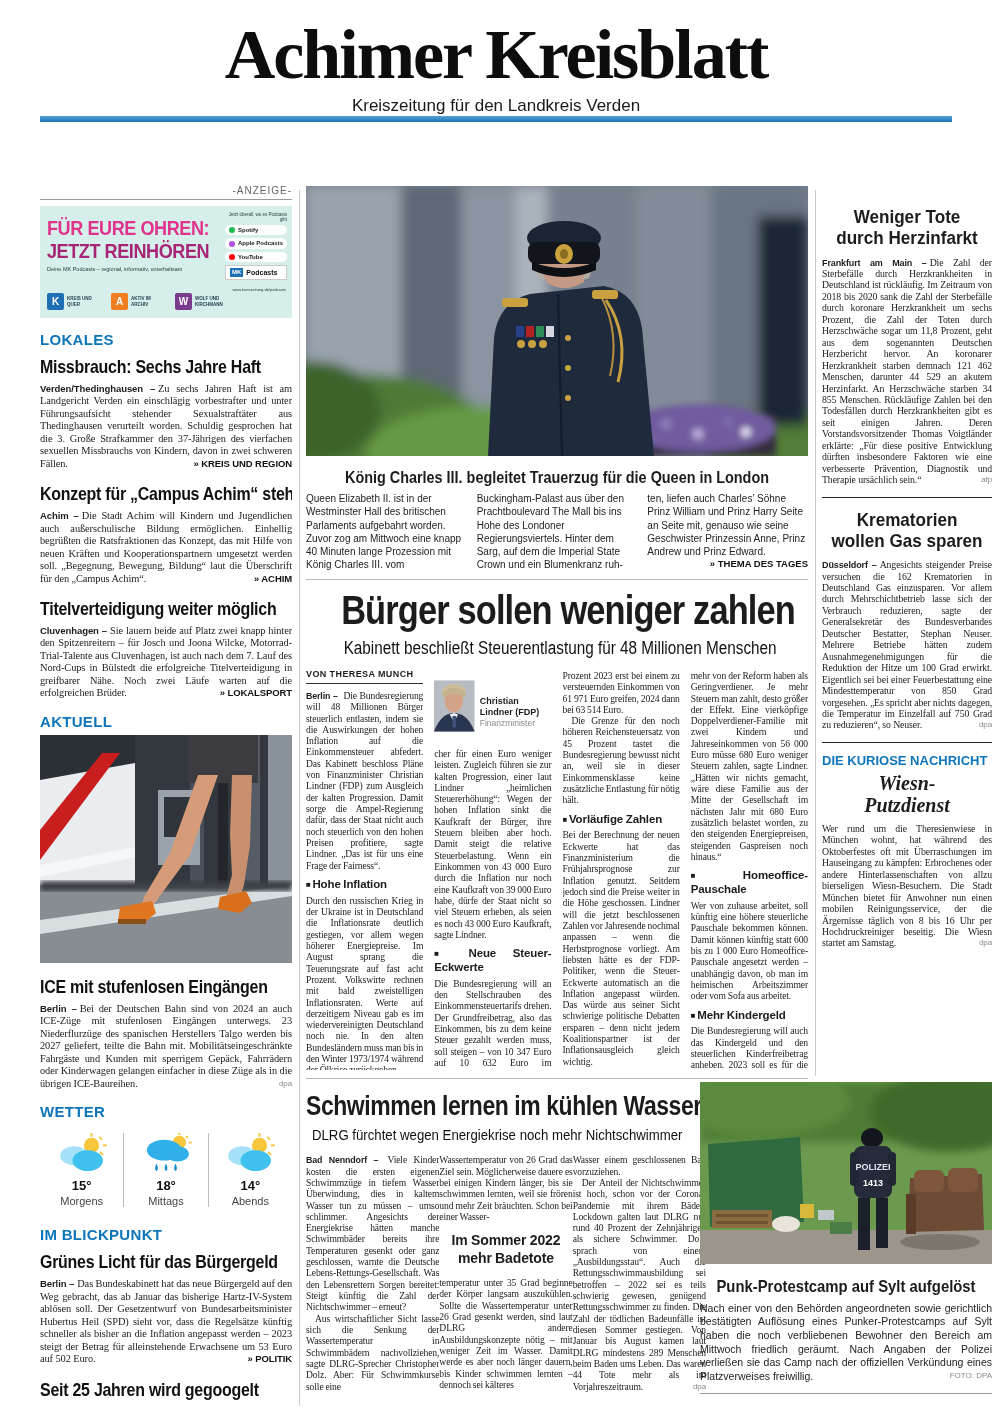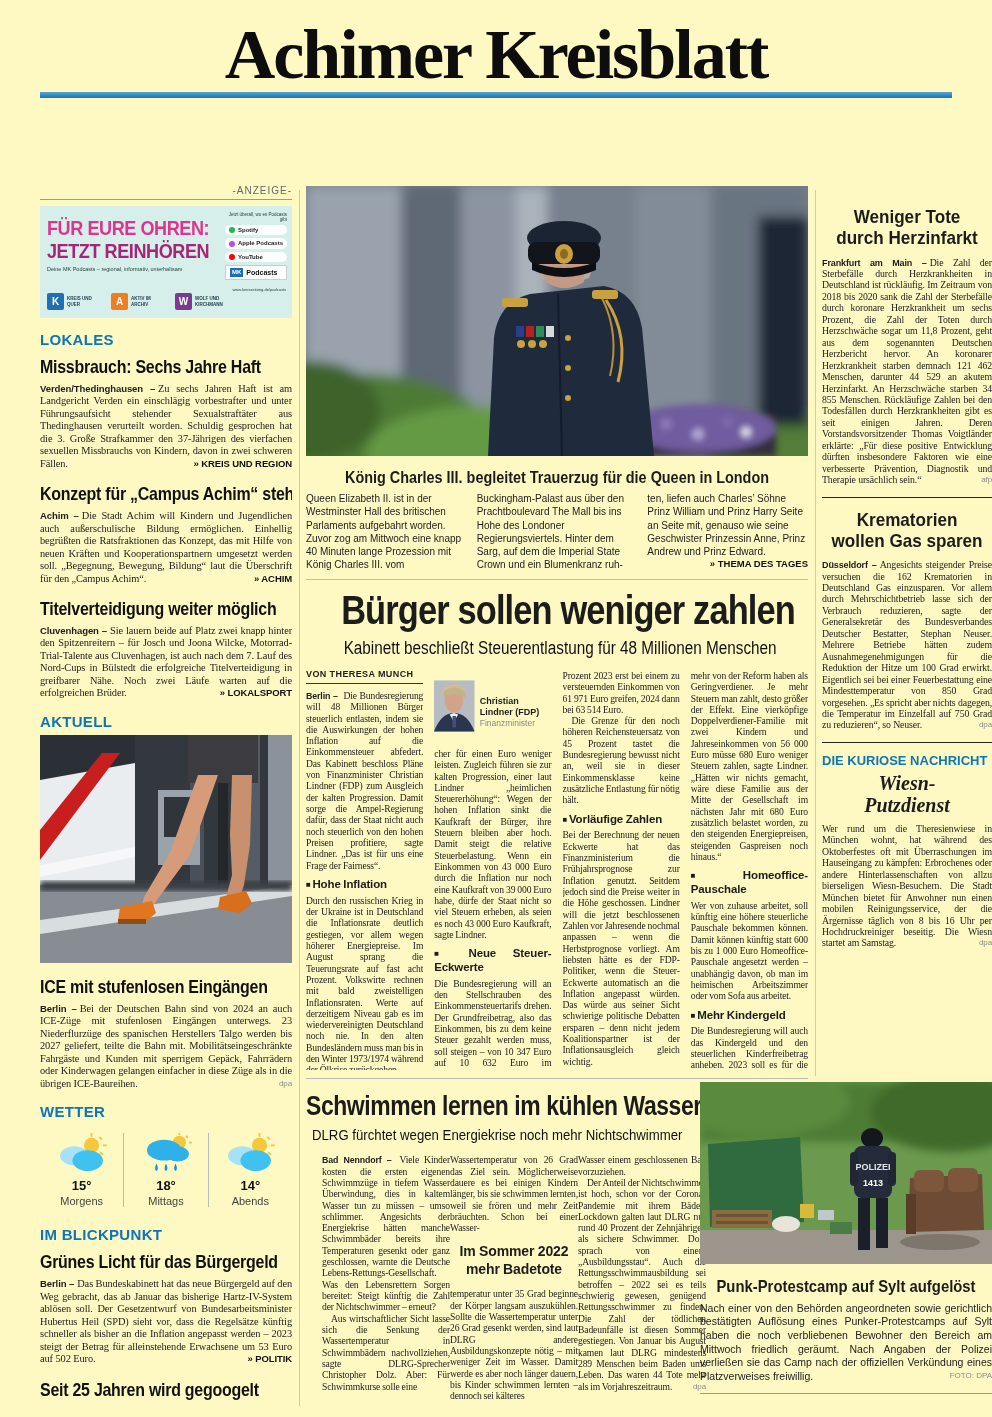--- a/index.html
+++ b/index.html
@@ -1,17 +1,17 @@
 <!DOCTYPE html>
 <html lang="de"><head>
 <meta charset="utf-8">
 <style>
   * { margin:0; padding:0; box-sizing:border-box; }
   html,body { background:#e8e8e8; }
-  .page { position:relative; width:992px; height:1417px; background:#fef9c3; margin:0 auto;
+  .page { position:relative; width:992px; height:1417px; background:#ffffff; margin:0 auto;
           font-family:"Liberation Serif", serif; color:#1c1c1c; overflow:hidden; }
   
   .masthead { position:absolute; left:40px; right:40px; top:18px; }
   .mast-title { text-align:center; font:700 70px/1.05 "Liberation Serif", serif; color:#0d0d0d; letter-spacing:-2px; }
   .mast-sub { text-align:center; font:400 17px/1.2 "Liberation Sans", sans-serif; color:#1a1a1a; margin-top:4px; }
   .infobar { margin-top:9px; border-top:1px solid #999; padding:4px 2px 5px;
              display:flex; justify-content:space-between; align-items:center;
              font:700 12px/1 "Liberation Sans", sans-serif; color:#222; }
   .infobar .mid { color:#0d76ba; }
   .bluebar { height:6px; background:linear-gradient(#55a3d6,#1b72ae); }
@@ -84,41 +84,42 @@
             padding-bottom:4px; margin-bottom:6px; }
   .lindner-row { display:flex; gap:5px; margin-bottom:6px; }
   .lindner-cap { font:700 9px/1.2 "Liberation Sans",sans-serif; padding-top:26px; }
   .lindner-role { font:400 8.5px/1.3 "Liberation Sans",sans-serif; color:#888; }
   
   .swim { margin-top:13px; width:400px; }
   .hl-swim { font:700 27px/1.05 "Liberation Sans",sans-serif; white-space:nowrap; letter-spacing:-.5px;
              transform:scaleX(.85); transform-origin:left top; }
   .swim-sub { font:400 15px/1.2 "Liberation Sans",sans-serif; white-space:nowrap;
               transform:scaleX(.88); transform-origin:left top; margin:6px 0 10px 6px; color:#111; }
-  .swim-cols { display:flex; gap:0; height:248px; overflow:hidden;margin-left:16px; }
+  .swim-cols { display:flex; gap:0; height:248px; overflow:hidden; }
   .swim-cols > div { flex:1; overflow:hidden; }
   
   .hl-right { font:700 19px/1.12 "Liberation Sans",sans-serif; text-align:center;
               transform:scaleX(.9); transform-origin:center top; margin-bottom:8px; margin-top:2px; }
   .kuriose-hd { font:700 13px/1 "Liberation Sans",sans-serif; color:#0d76ba; margin:2px 0 5px; }
   .wiesn { font:italic 700 20px/1.1 "Liberation Serif",serif; text-align:center; margin:2px 16px 7px; }
   
   .sylt { position:absolute; left:700px; top:1082px; width:292px; }
   .sylt-title { font:700 16.5px/1.2 "Liberation Sans",sans-serif; text-align:center; white-space:nowrap;
                 transform:scaleX(.9); transform-origin:center top; margin:9px 0 5px; }
   .sylt-cap { font:10.5px/1.3 "Liberation Sans",sans-serif; color:#222; text-align:justify; }
   .sylt hr.thin { margin-top:9px; border-top-color:#999; }
 </style>
 </head>
 <body>
 
 <div class="page">
 
   <header class="masthead">
     <h1 class="mast-title">Achimer Kreisblatt</h1>
+    <div class="mast-sub">Kreiszeitung für den Landkreis Verden</div>
     <div class="bluebar"></div>
   </header>
 
   <div class="vr vr1"></div>
   <div class="vr vr2"></div>
 
   <div class="col-left">
     <div class="anzeige">-ANZEIGE-</div>
 
     <div class="ad">

